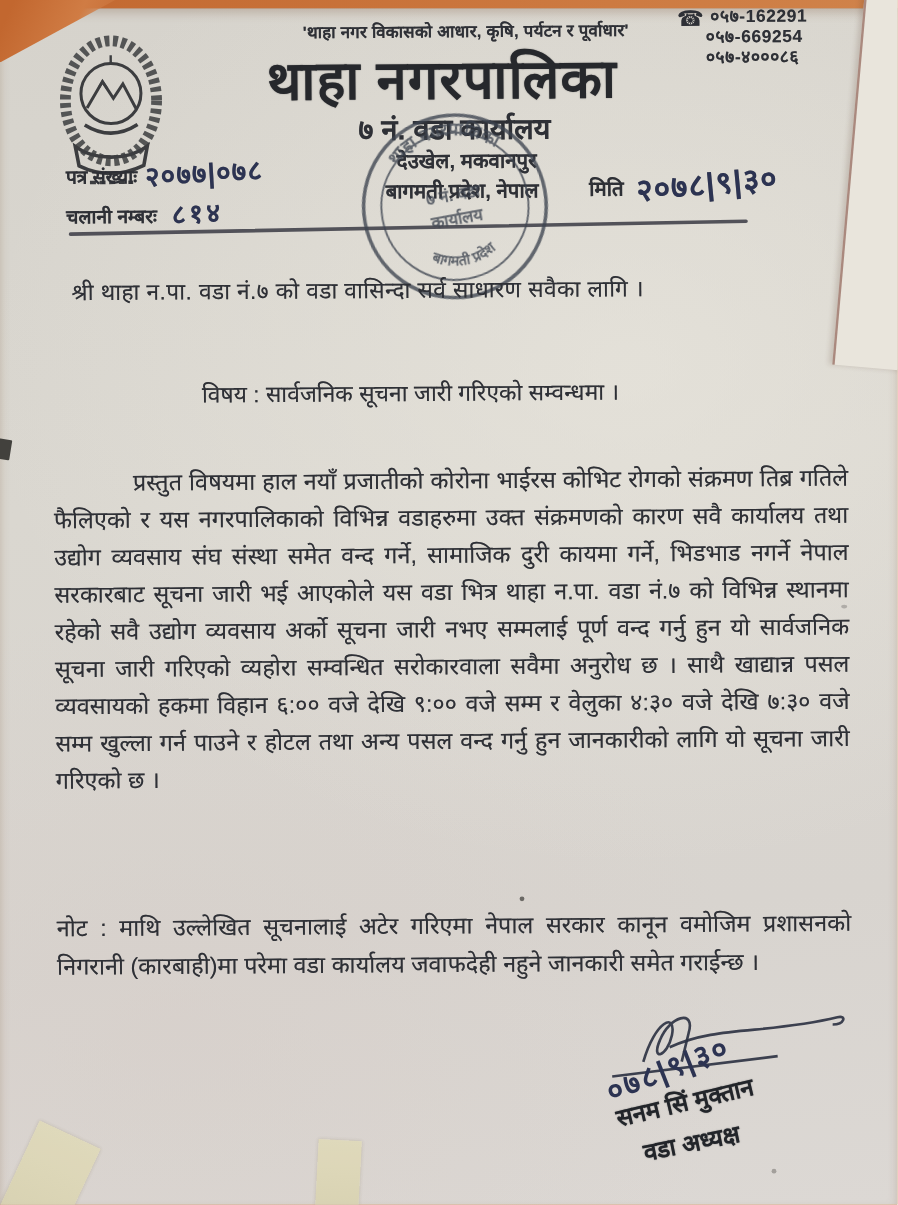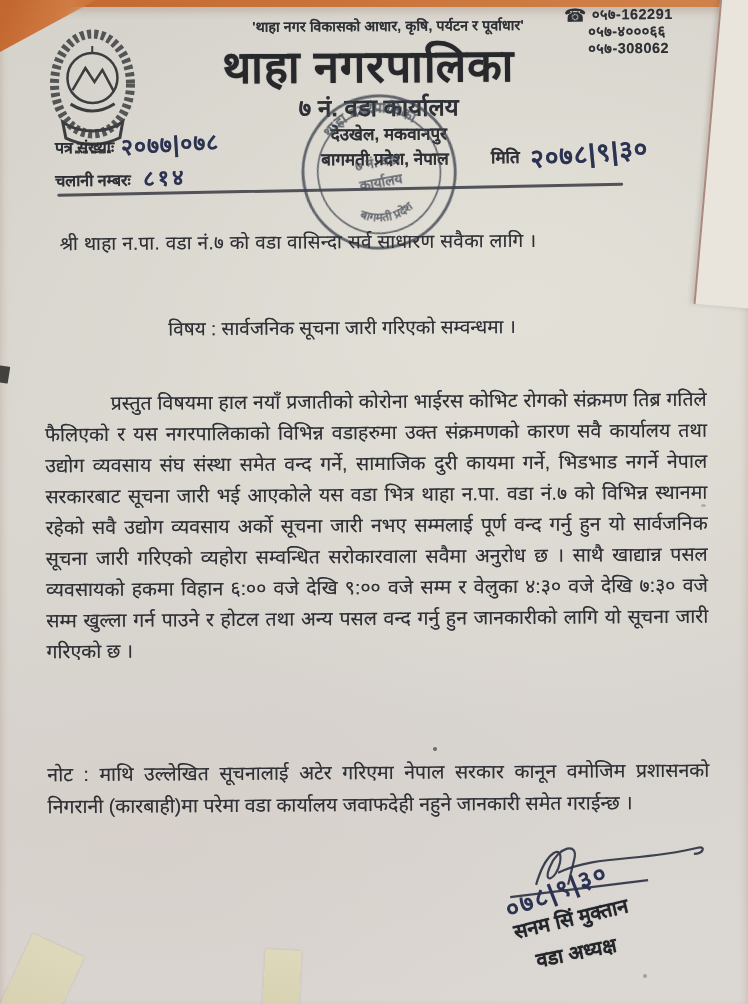--- a/index.html
+++ b/index.html
@@ -103,22 +103,22 @@
     <div class="title">थाहा नगरपालिका</div>
     <div class="office print">७ नं. वडा कार्यालय</div>
     <div class="addr1 print">देउखेल, मकवानपुर</div>
     <div class="addr2 print">बागमती प्रदेश, नेपाल</div>
 
     <div class="phones print">
       <div class="phone-row">
         <span class="phone-glyph">☎</span>
         <span class="phone-num first">०५७-162291</span>
       </div>
-      <span class="phone-num">०५७-४०००६६</span>
-      <span class="phone-num">०५७-308062</span>
+      <span class="phone-num">०५७-669254</span>
+      <span class="phone-num">०५७-४०००८६</span>
     </div>
 
     <div class="ref-row print">
       <span>पत्र संख्याः</span>
       <span class="hand ref-val">२०७७|०७८</span>
     </div>
     <div class="disp-row print">
       <span>चलानी नम्बरः</span>
       <span class="hand disp-val">८१४</span>
     </div>

